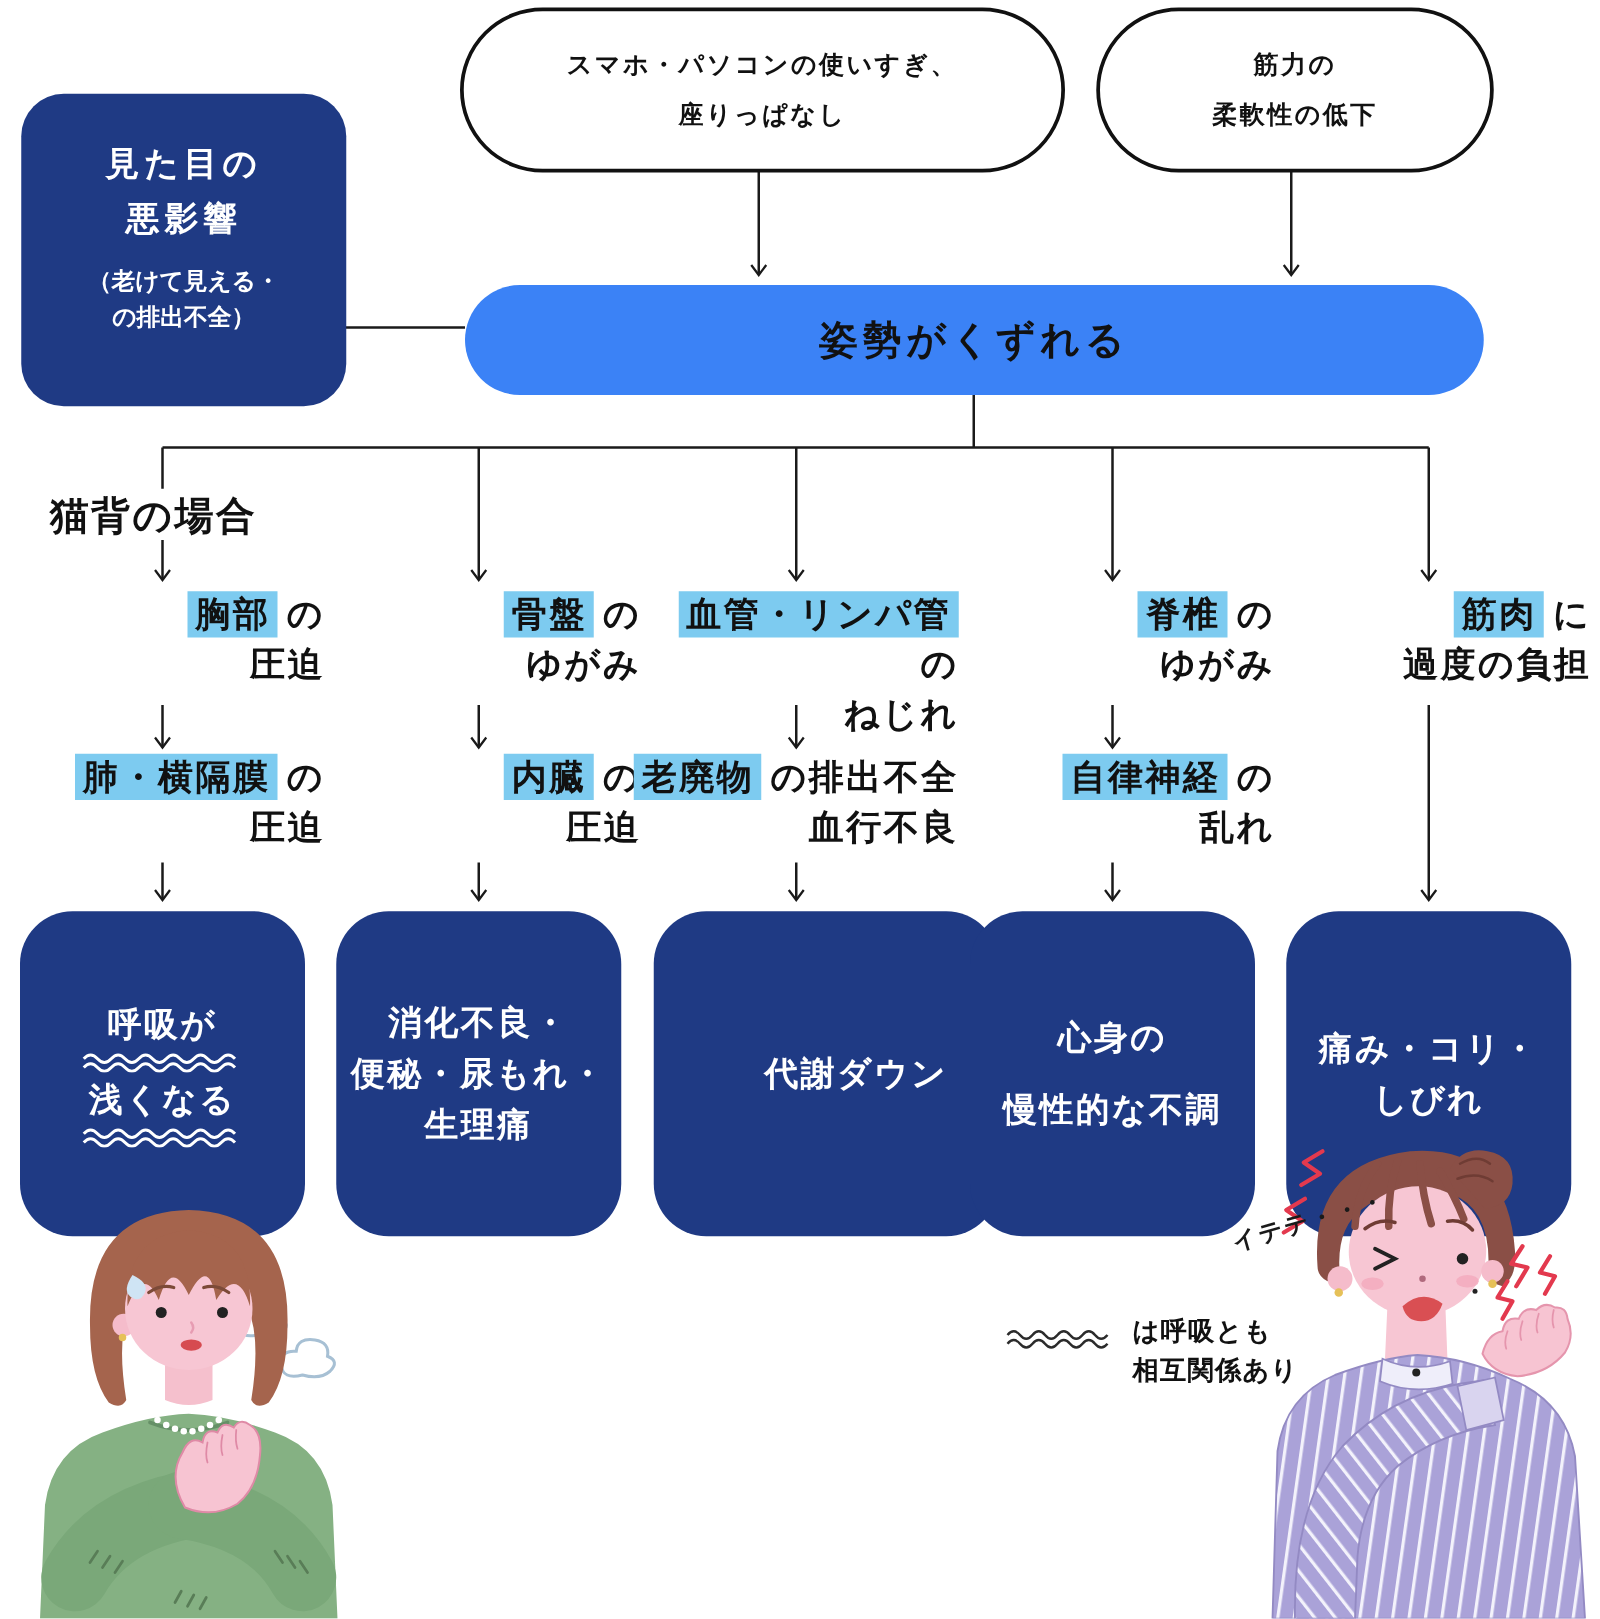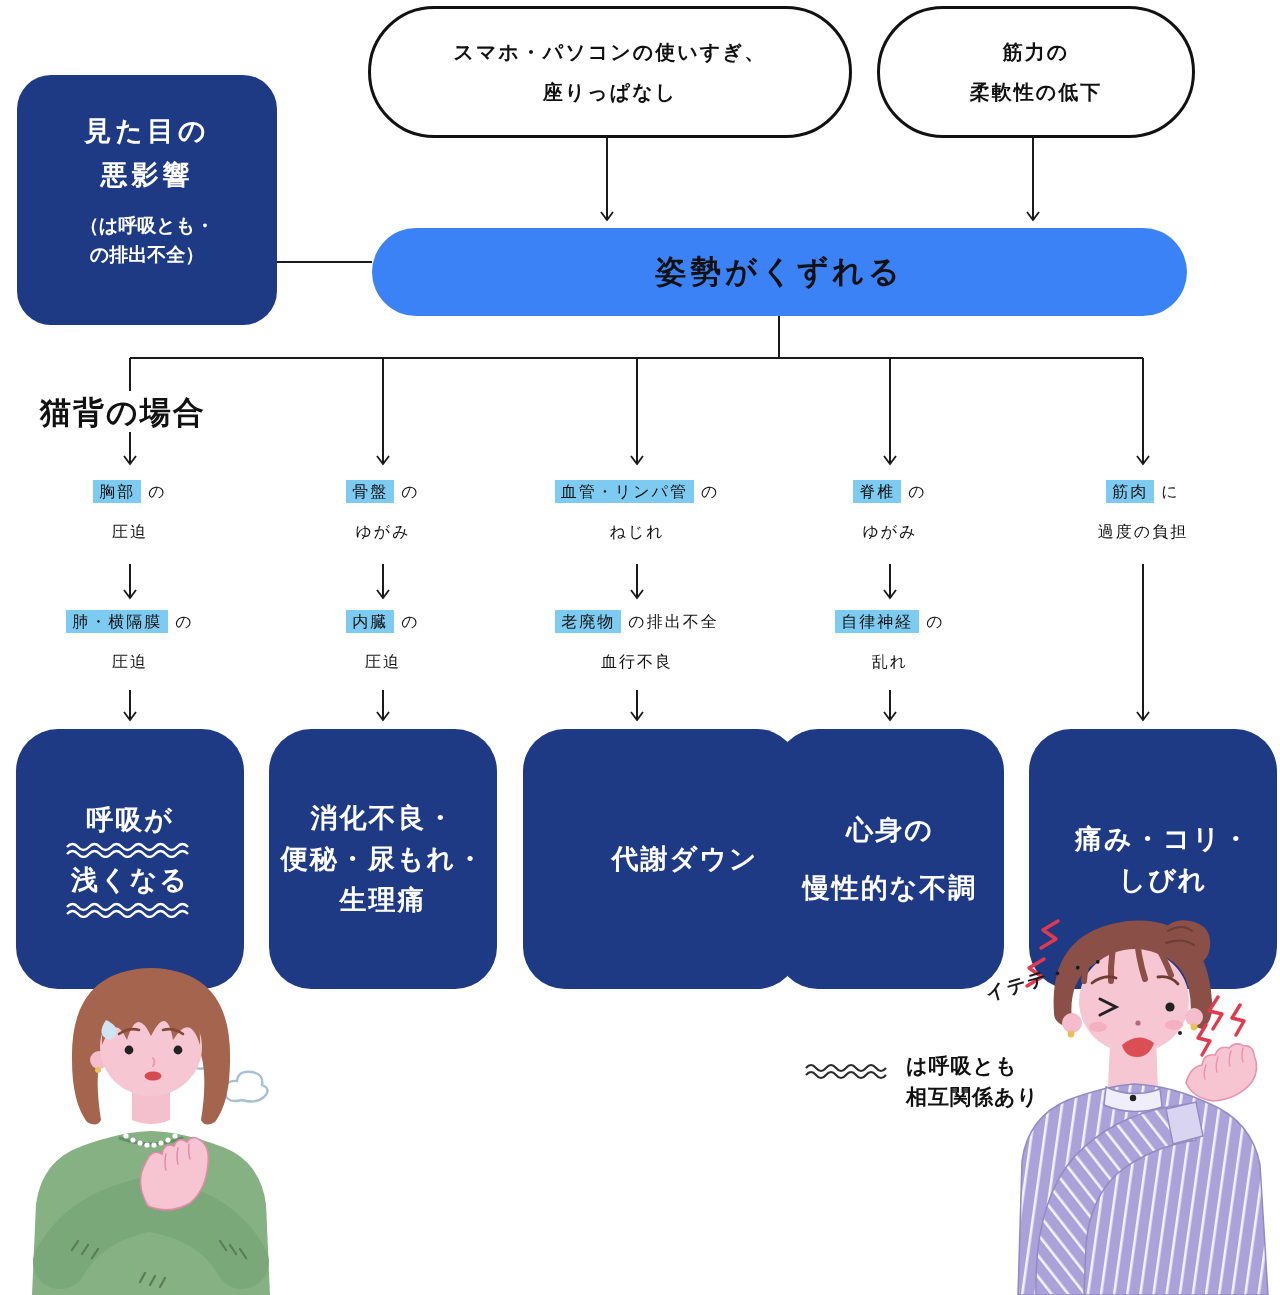--- a/index.html
+++ b/index.html
@@ -13,28 +13,28 @@
   #oval1{left:368px;top:6px;width:478px;height:126px;}
   #oval2{left:877px;top:6px;width:312px;height:126px;}
   .appearance{position:absolute;left:17px;top:75px;width:260px;height:250px;background:#1f3a84;
         border-radius:34px;color:#fff;text-align:center;z-index:2;}
   .appearance .ttl{margin-top:34px;font-size:27px;font-weight:bold;line-height:44px;letter-spacing:4px;}
   .appearance .sub{margin-top:14px;font-size:19px;font-weight:bold;line-height:29px;letter-spacing:0;}
   .bar{position:absolute;left:372px;top:228px;width:815px;height:88px;background:#3b82f6;border-radius:46px;
        display:flex;align-items:center;justify-content:center;font-size:31px;font-weight:bold;
        letter-spacing:4px;z-index:2;}
   .note{position:absolute;left:40px;top:392px;font-size:31px;font-weight:bold;letter-spacing:2px;z-index:2;}
-  .node{position:absolute;width:260px;text-align:center;font-size:16px;font-weight:normal;
+  .node{position:absolute;width:260px;text-align:right;font-size:28px;font-weight:bold;
         line-height:40px;letter-spacing:2px;z-index:2;}
   .hl{background:#7dcbf0;padding:3px 6px;}
   .rest{margin-left:7px;}
   .outcome{position:absolute;top:729px;width:228px;height:260px;background:#1f3a84;border-radius:42px;
         color:#fff;display:flex;flex-direction:column;align-items:center;justify-content:center;gap:3px;
         font-size:27px;font-weight:bold;line-height:38px;letter-spacing:2px;text-align:center;z-index:2;}
-  #out1{left:16px;} #out2{left:269px;} #out3{left:523px;padding-left:48px;} #out4{left:776px;gap:20px;} #out5{left:1029px;padding-left:20px;}
+  #out1{left:16px;} #out2{left:269px;} #out3{left:523px;padding-left:48px;} #out4{left:776px;gap:20px;} #out5{left:1029px;}
   .legend-icon{position:absolute;left:804px;top:1062px;z-index:2;}
   .legend-text{position:absolute;left:906px;top:1050px;font-size:21px;font-weight:600;line-height:31px;
         letter-spacing:1px;z-index:2;}
   .exclaim{position:absolute;left:984px;top:964px;font-size:19px;font-weight:bold;letter-spacing:2px;
         transform:rotate(-16deg);z-index:6;color:#1a1a1a;white-space:nowrap;}
   .illus{position:absolute;z-index:5;}
   #ill-left{left:20px;top:950px;}
   #ill-right{left:1010px;top:905px;}
 </style>
 </head>
@@ -80,21 +80,21 @@
     <div>筋力の</div>
     <div>柔軟性の低下</div>
   </div>
 
   <div class="appearance">
     <div class="ttl">
       <div>見た目の</div>
       <div>悪影響</div>
     </div>
     <div class="sub">
-      <div>（は呼吸とも・</div>
+      <div>（老けて見える・</div>
       <div>の排出不全）</div>
     </div>
   </div>
 
   <div class="bar">
     <span>姿勢がくずれる</span>
   </div>
 
   <div class="note">猫背の場合</div>
 

